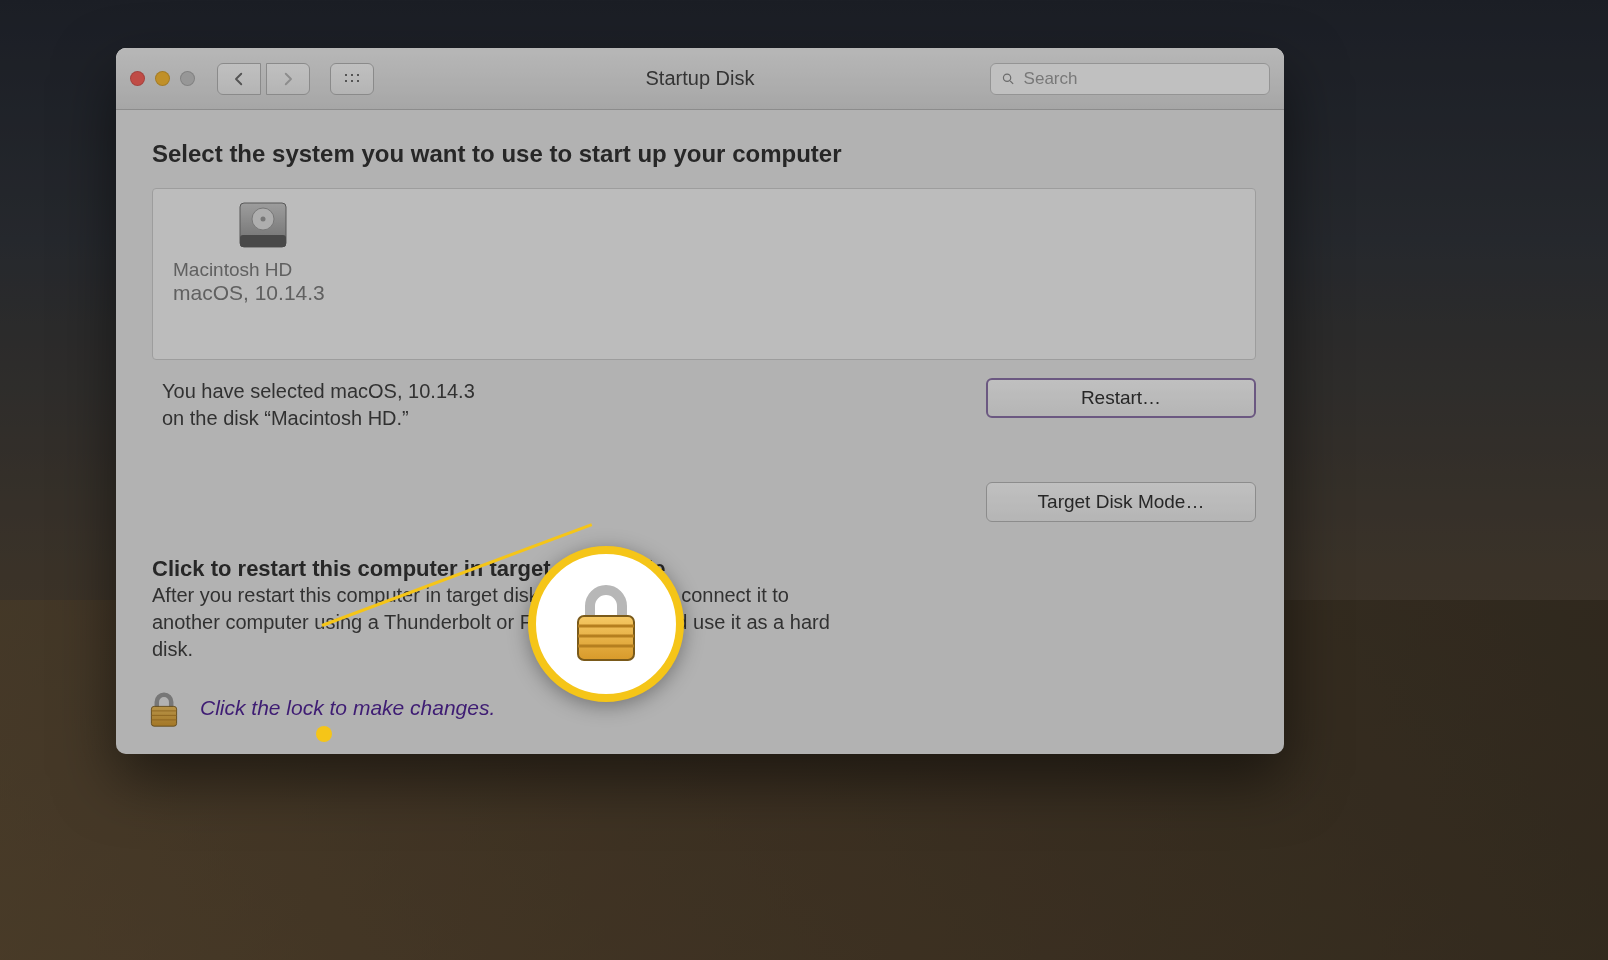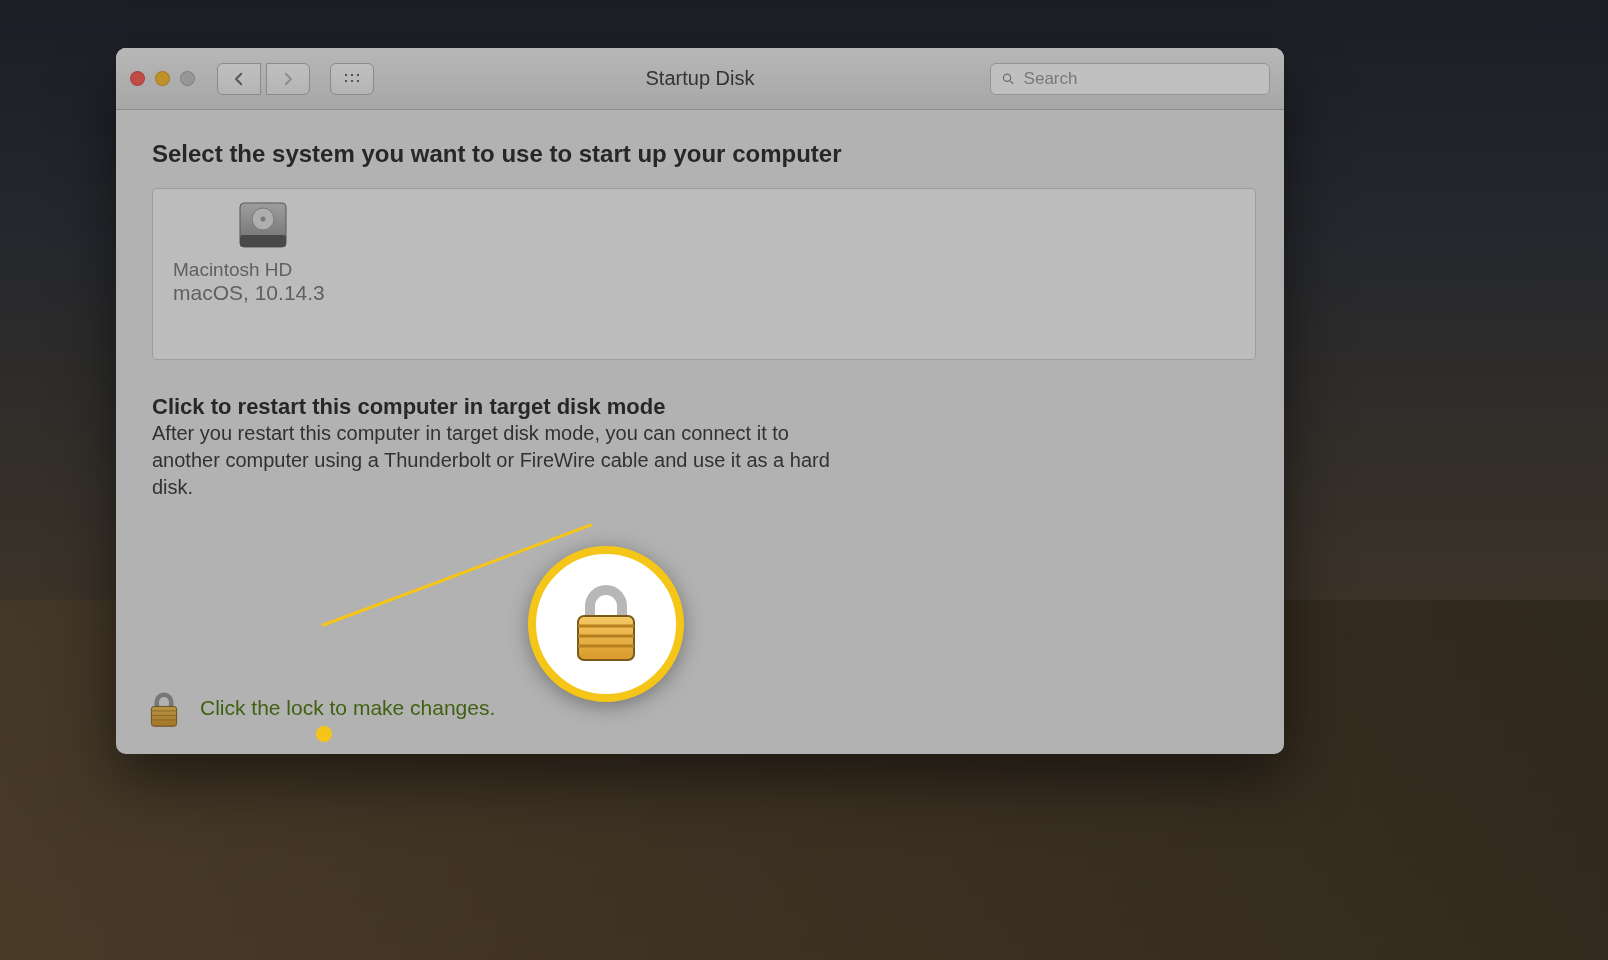--- a/index.html
+++ b/index.html
@@ -120,21 +120,21 @@
   }
 
   .tdm-heading{ font-size:22px; font-weight:600; color:#2b2b2b; margin-top:34px;}
   .tdm-body{ font-size:20px; color:#3a3a3a; line-height:1.35; max-width:700px;}
 
   .lockrow{
     position:absolute; left:30px; bottom:28px;
     display:flex; align-items:center; gap:18px;
   }
   .locksmall{ width:36px; height:36px; position:relative;}
-  .locktext{ font-size:21px; color:#4d7c0f;}
+  .locktext{ font-size:21px; color:#4c1d95;font-style:italic;}
 
   
   .lock-body{ fill:url(#lockgrad); stroke:#7a5a1a; stroke-width:1;}
   .lock-shackle{ fill:none; stroke:#9a9a9a; stroke-width:5; stroke-linecap:round;}
 
   
   .callout-line{
     position:absolute;
     left:206px; top:576px;
     width:288px; height:0;
@@ -226,20 +226,34 @@
             <rect x="6" y="4" width="46" height="44" rx="4" fill="url(#hdg)" stroke="#6f6f6f"></rect>
             <rect x="6" y="36" width="46" height="12" rx="3" fill="#5a5a5a"></rect>
             <circle cx="29" cy="20" r="11" fill="#e6e6e6" stroke="#9a9a9a"></circle>
             <circle cx="29" cy="20" r="2.5" fill="#9a9a9a"></circle>
           </svg>
           <div class="dname">Macintosh HD</div>
           <div class="dver">macOS, 10.14.3</div>
         </div>
       </div>
 
+      <div class="row">
+        <div class="infotext">
+          <div>You have selected macOS, 10.14.3</div>
+          <div>on the disk “Macintosh HD.”</div>
+        </div>
+        <div class="btncol">
+          <div class="macbtn restart">
+            <span>Restart…</span>
+          </div>
+          <div class="macbtn">
+            <span>Target Disk Mode…</span>
+          </div>
+        </div>
+      </div>
 
       <div class="tdm-heading">Click to restart this computer in target disk mode</div>
       <div class="tdm-body">After you restart this computer in target disk mode, you can connect it to another computer using a Thunderbolt or FireWire cable and use it as a hard disk.</div>
     </div>
 
     <div class="lockrow">
       <div class="locksmall">
         <svg viewBox="0 0 40 44" width="36" height="40">
           <defs>
             <linearGradient id="lockgrad" x1="0" y1="0" x2="0" y2="1">

